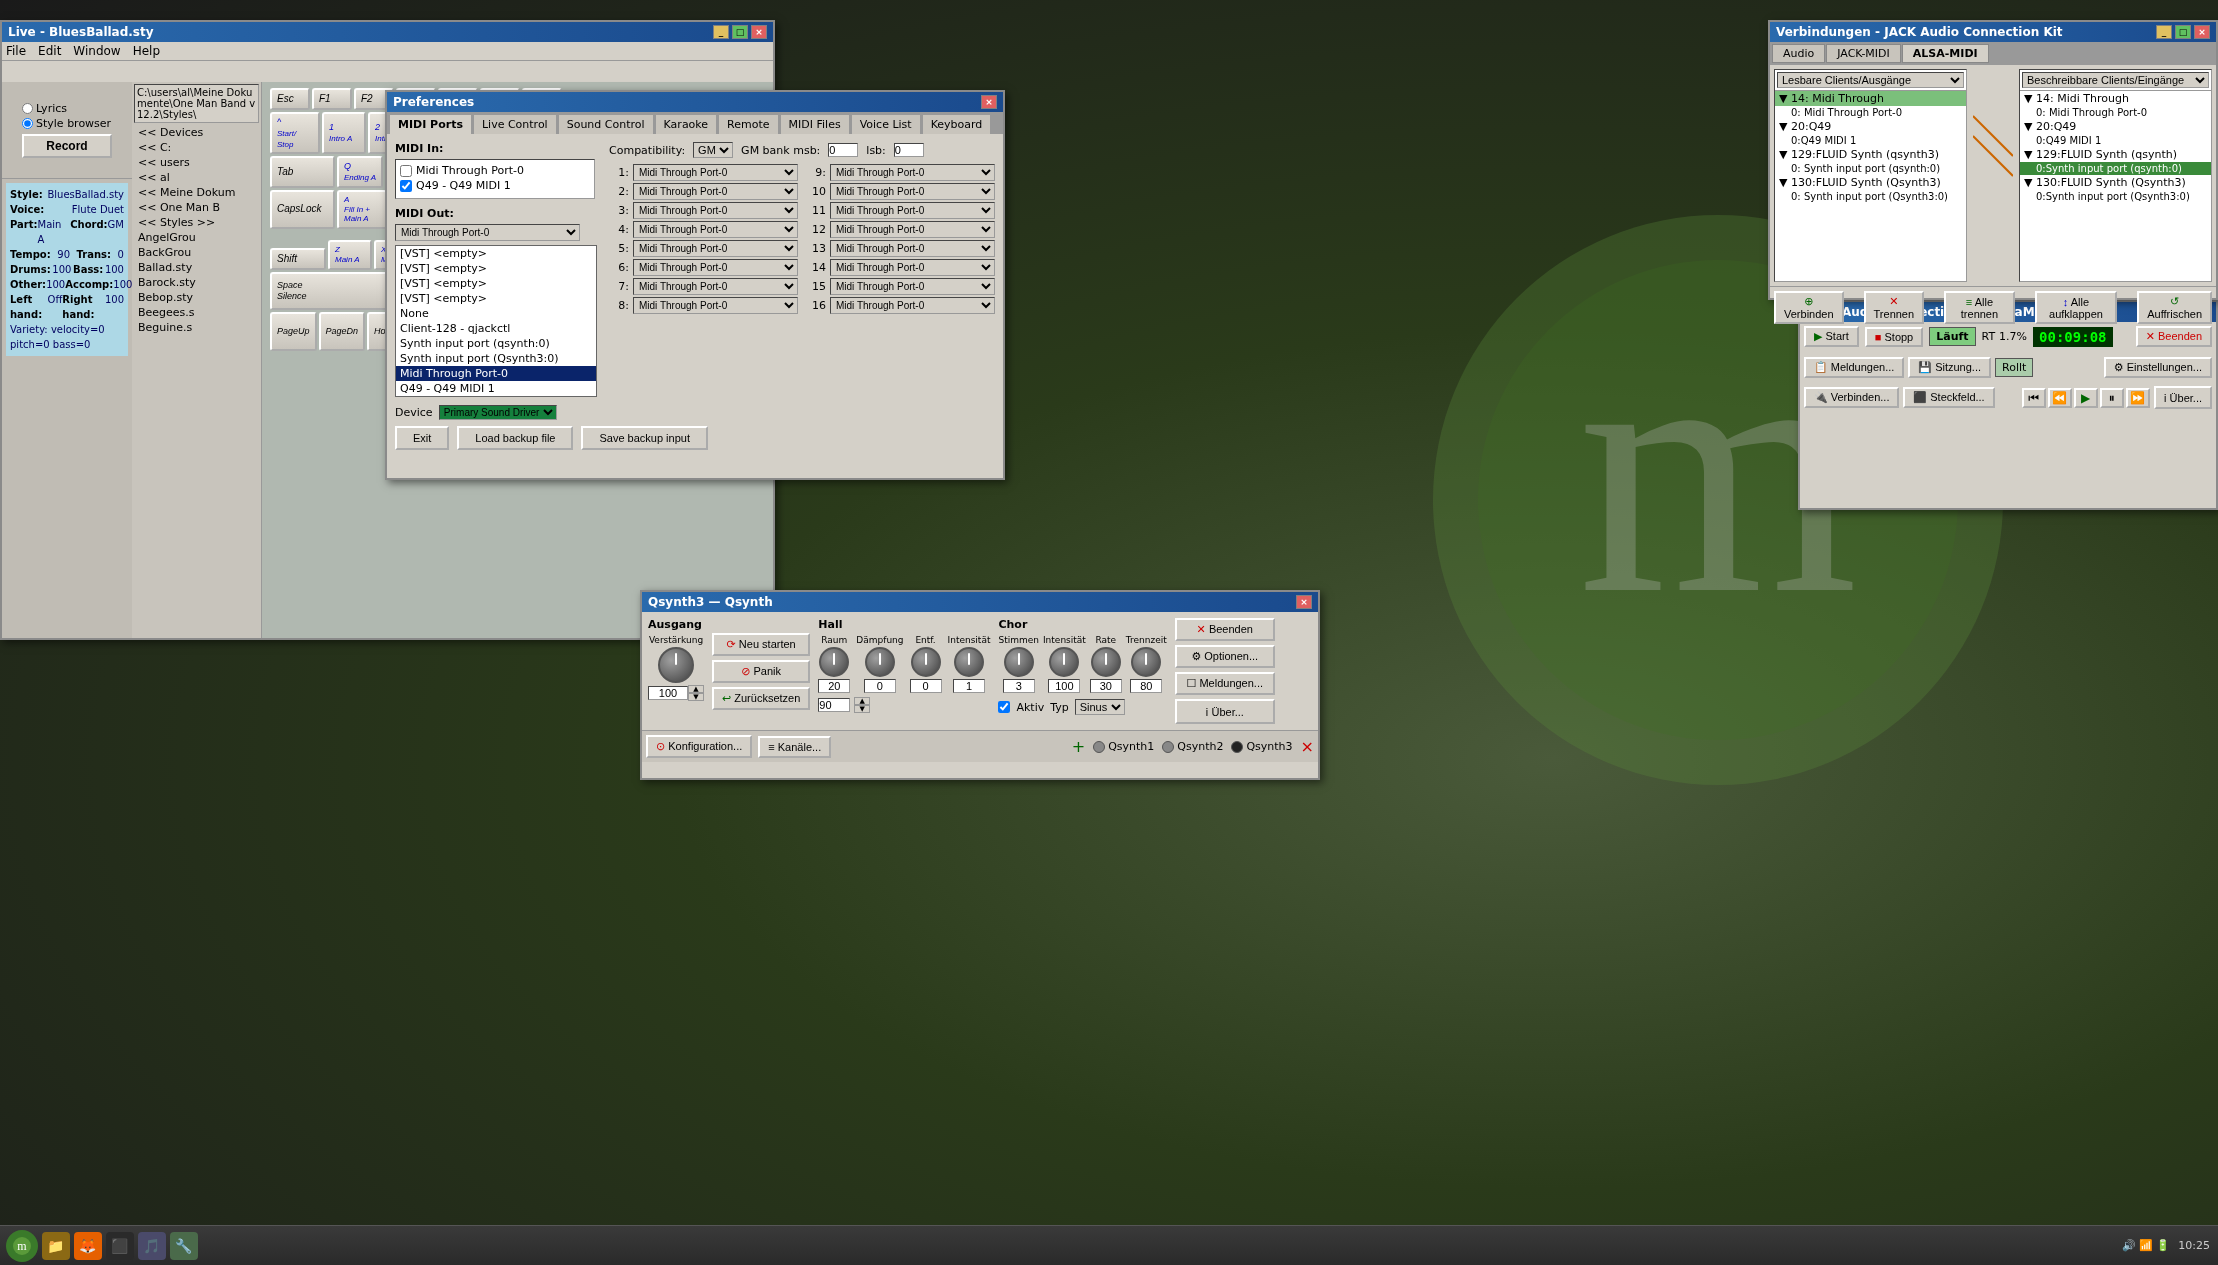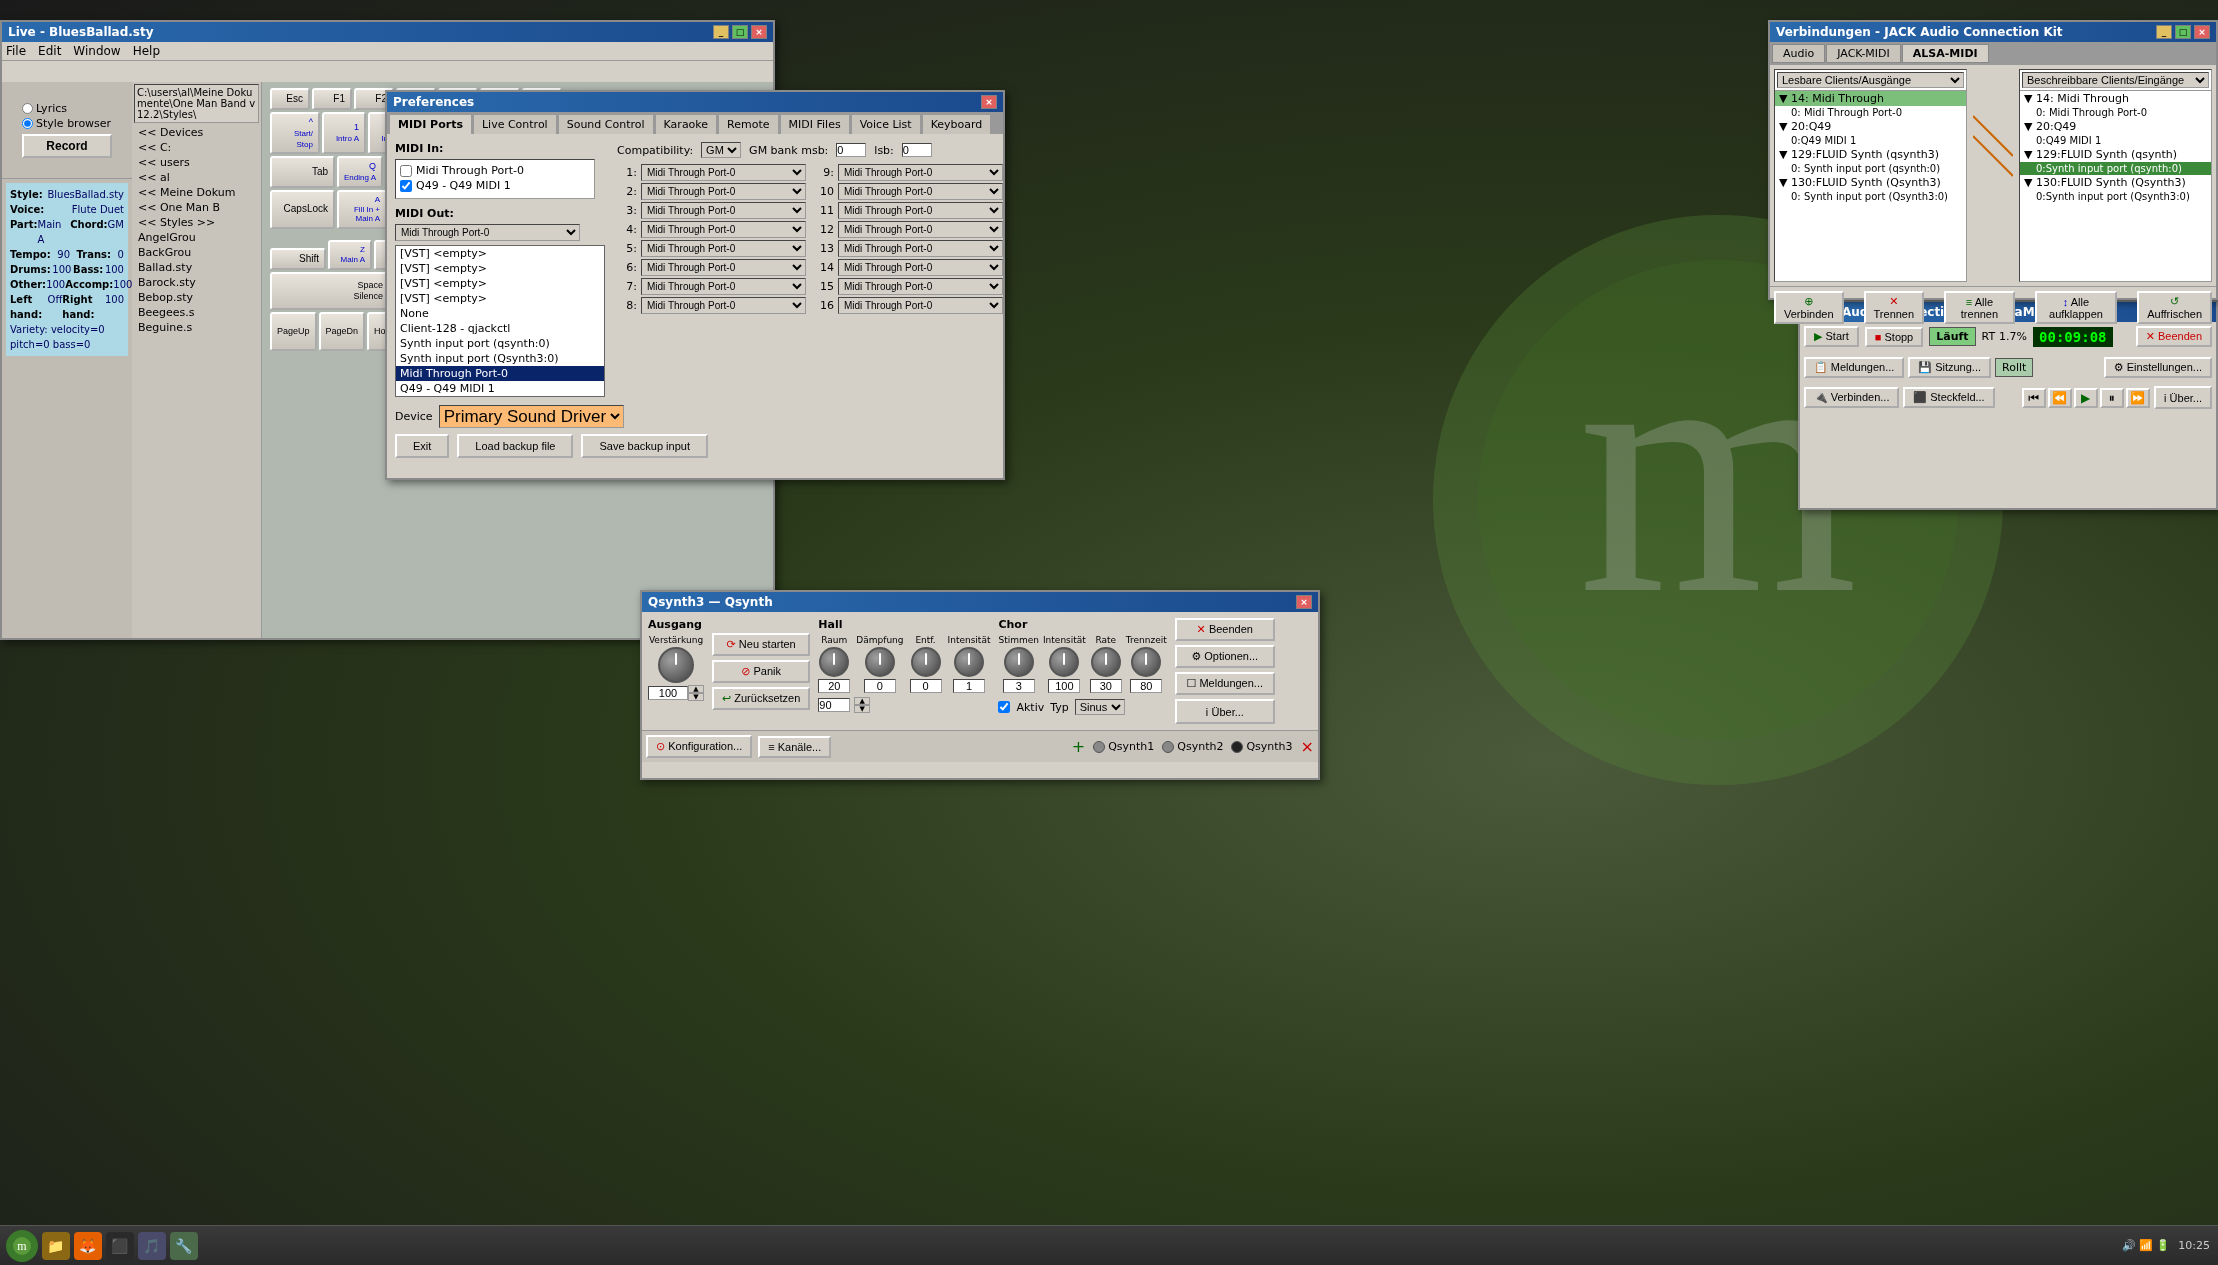--- a/index.html
+++ b/index.html
@@ -160,24 +160,25 @@
       margin-bottom: 2px;
       padding: 0 4px;
     }
     .key-btn {
       background: linear-gradient(to bottom, #e8e4dc, #c8c4bc);
       border: 2px outset #fff;
       border-radius: 3px;
       padding: 3px 5px;
       font-size: 10px;
       cursor: pointer;
-      text-align: right;
+      text-align: left;
       min-width: 40px;
       color: #000;
       line-height: 1.2;
+      font-style: italic;
     }
     .key-btn.blue { color: #0000cc; }
     .key-btn.small { min-width: 32px; font-size: 9px; }
     .key-btn.wide { min-width: 65px; }
     .key-btn.green { color: #006600; }
 
     
     .pref-window {
       left: 385px;
       top: 90px;
@@ -838,21 +839,21 @@
             <div class="dropdown-item">Client-128 - qjackctl</div>
             <div class="dropdown-item">Synth input port (qsynth:0)</div>
             <div class="dropdown-item">Synth input port (Qsynth3:0)</div>
             <div class="dropdown-item selected">Midi Through Port-0</div>
             <div class="dropdown-item">Q49 - Q49 MIDI 1</div>
           </div>
         </div>
 
         <div class="device-row">
           <span>Device</span>
-          <select style="font-size:17px; background:#fdba74; border:1px inset #999;">
+          <select style="font-size:10px; background:#15803d; border:1px inset #999;text-align:center;">
             <option>Primary Sound Driver</option>
           </select>
         </div>
       </div>
 
       <div style="flex:1;">
 
         <div class="compat-row">
           <span>Compatibility:</span>
           <select style="background:#d4d0c8; border:1px inset #999; font-size:11px;">

